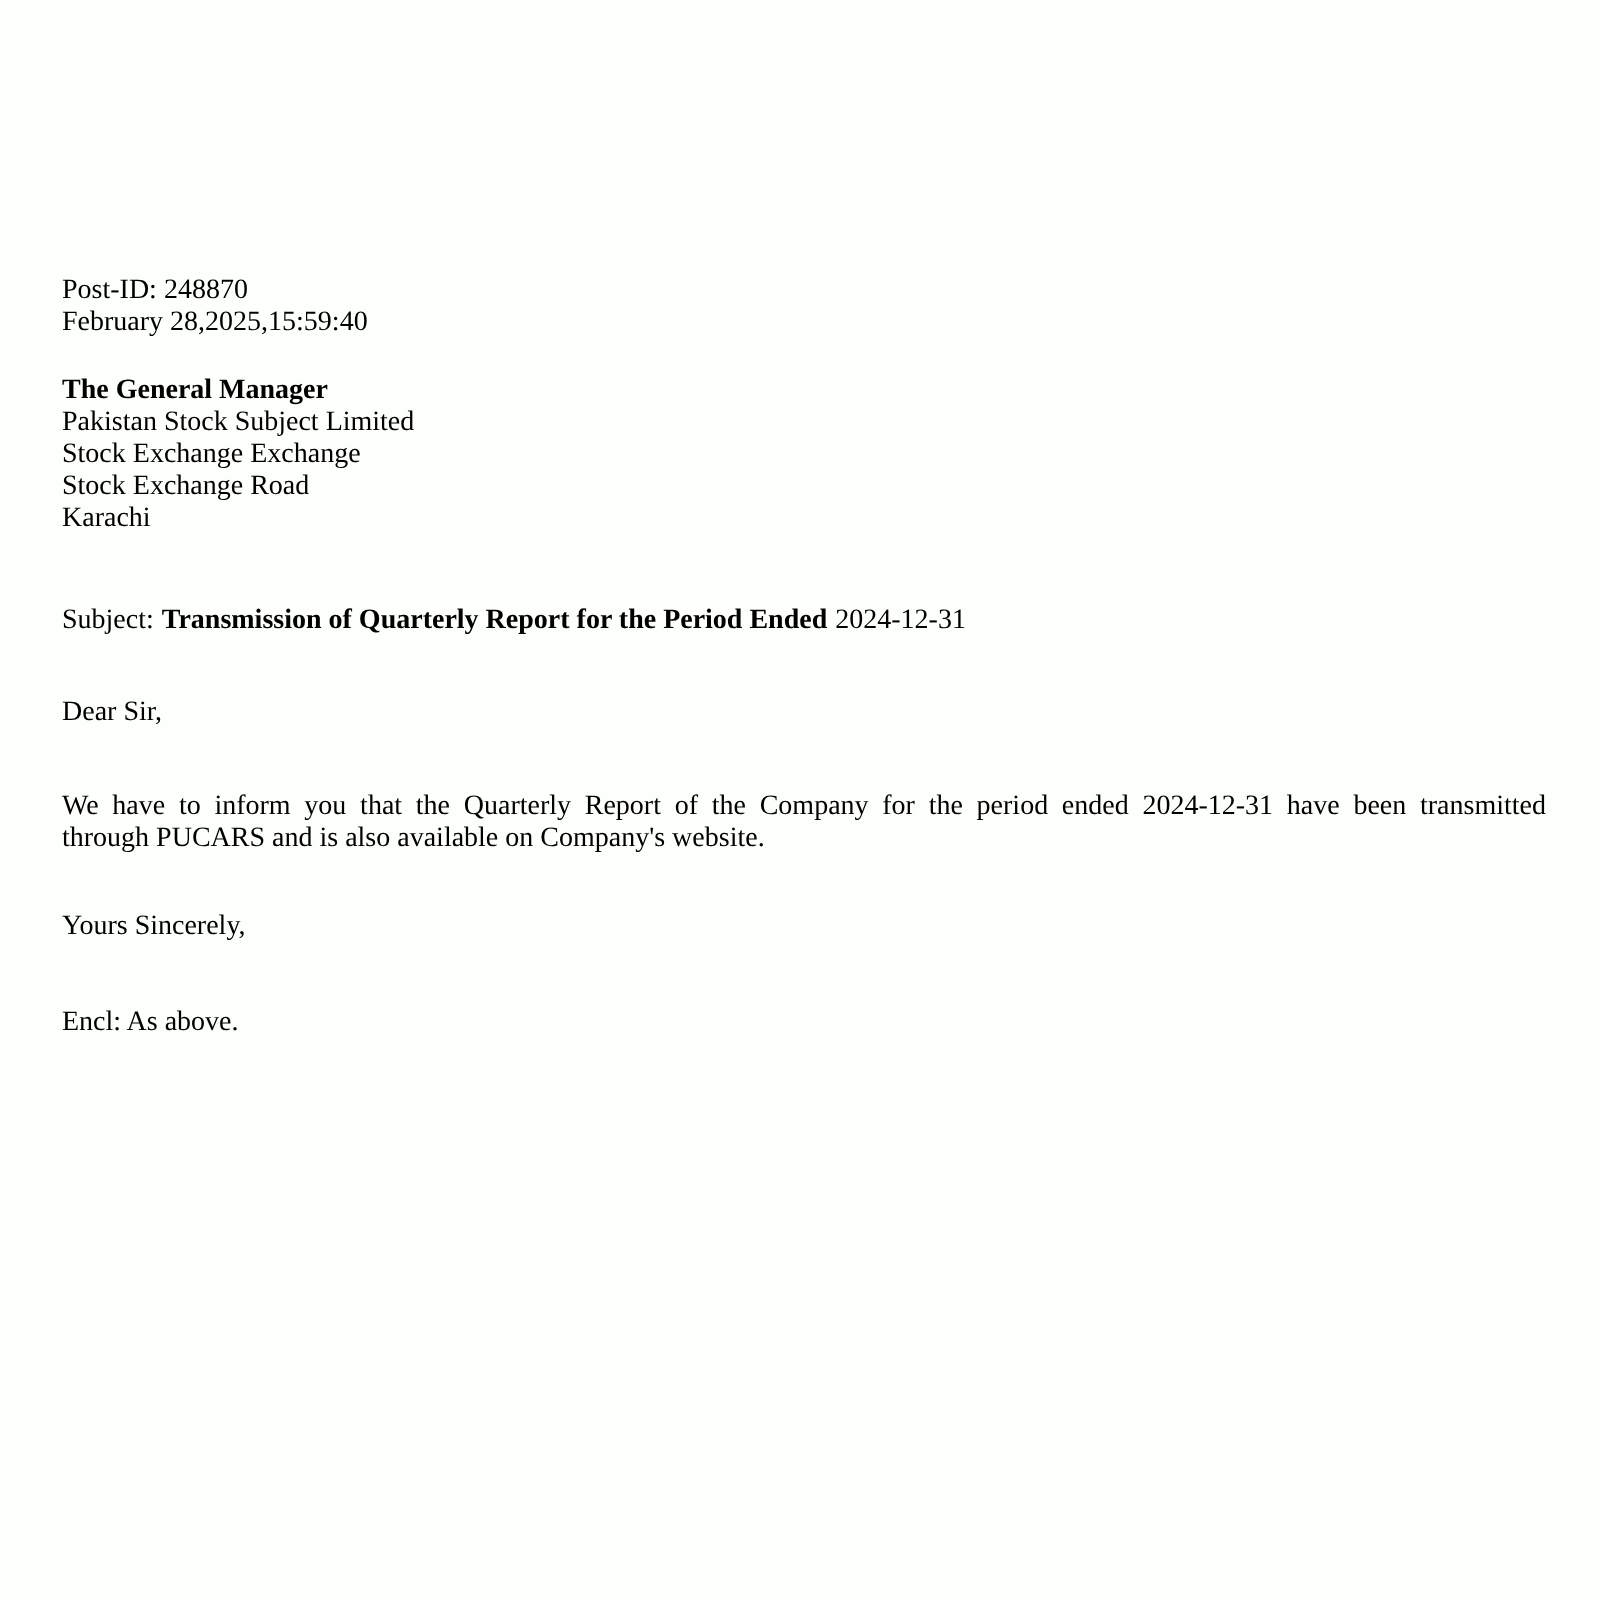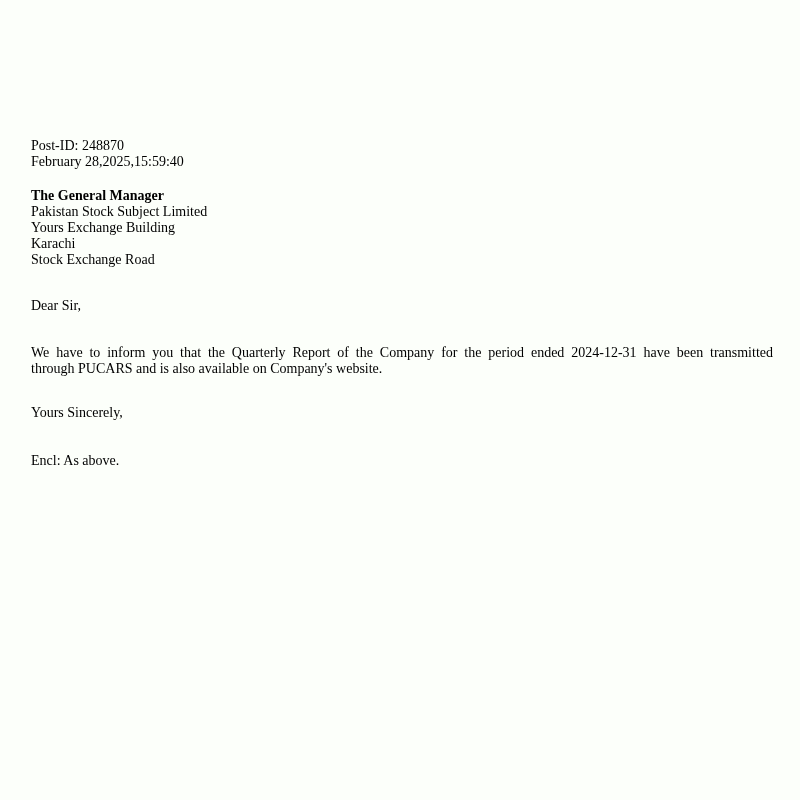--- a/index.html
+++ b/index.html
@@ -47,25 +47,28 @@
 <div class="page">
 
   <div class="block meta-block">
     <div class="line">Post-ID: 248870</div>
     <div class="line">February 28,2025,15:59:40</div>
   </div>
 
   <div class="block recipient-block">
     <div class="line bold">The General Manager</div>
     <div class="line">Pakistan Stock Subject Limited</div>
-    <div class="line">Yours Exchange Building</div>
+    <div class="line">Stock Exchange Exchange</div>
+    <div class="line">Stock Exchange Road</div>
     <div class="line">Karachi</div>
-    <div class="line">Stock Exchange Road</div>
   </div>
 
+  <div class="block subject-line">
+    <span class="subject-label">Subject:</span><span class="subject-title bold">Transmission of Quarterly Report for the Period Ended</span><span>2024-12-31</span>
+  </div>
 
   <div class="block salutation-line">Dear Sir,</div>
 
   <div class="block body-paragraph">
     <span class="line-justified">We have to inform you that the Quarterly Report of the Company for the period ended 2024-12-31 have been transmitted</span>
     <span class="line">through PUCARS and is also available on Company's website.</span>
   </div>
 
   <div class="block closing-line">Yours Sincerely,</div>
 

